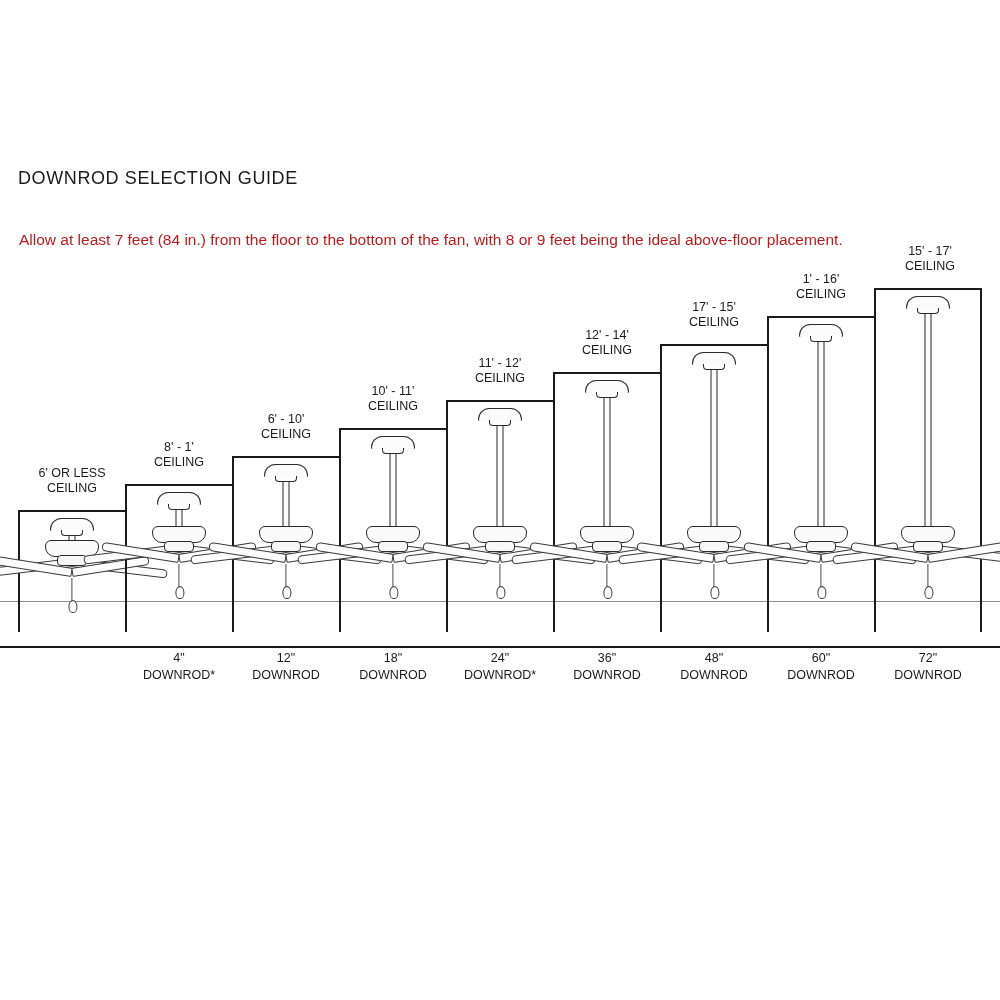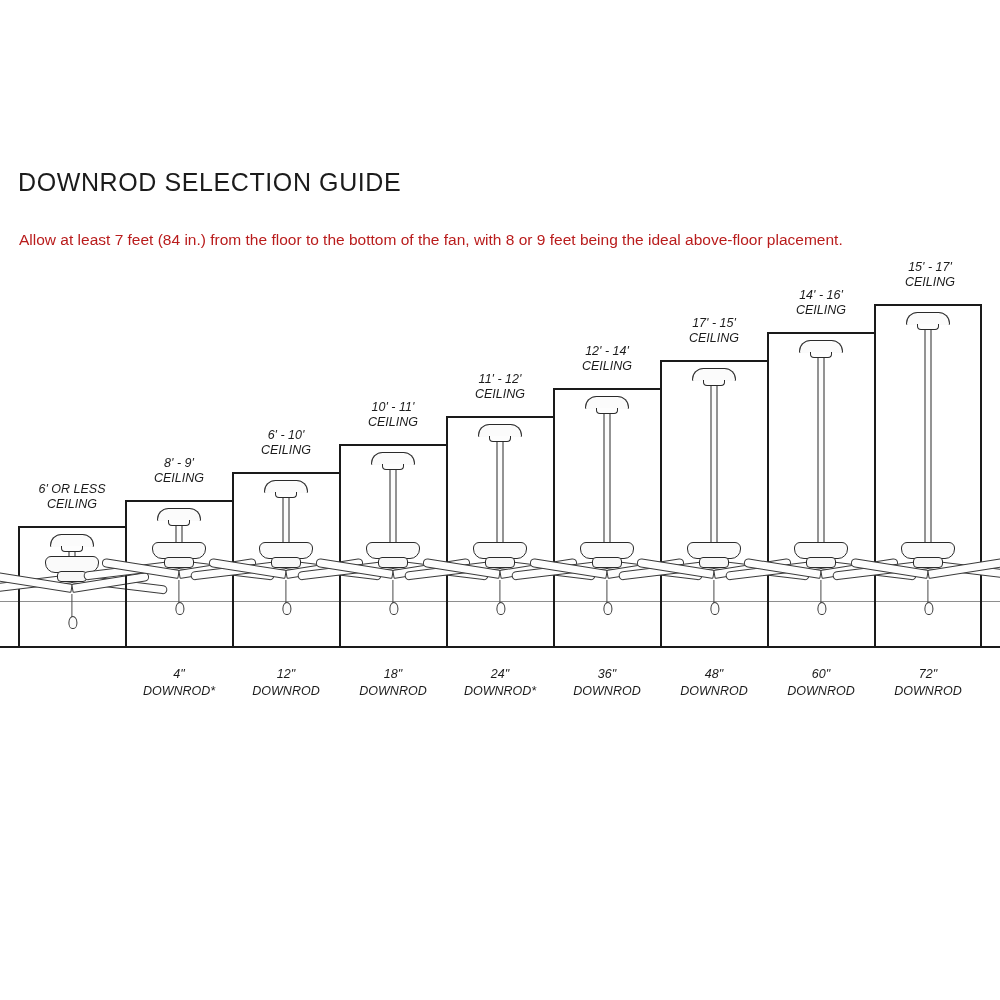--- a/index.html
+++ b/index.html
@@ -18,21 +18,21 @@
 
   .page {
     position: absolute;
     inset: 0;
   }
 
   .title {
     position: absolute;
     left: 18px;
     top: 168px;
-    font-size: 25px;
+    font-size: 18px;
     letter-spacing: 0.6px;
     font-weight: 400;
     color: #1b1b1b;
     white-space: nowrap;
   }
 
   .subtitle {
     position: absolute;
     left: 19px;
     top: 228px;
@@ -46,22 +46,21 @@
   .diagram {
     position: absolute;
     left: 0;
     top: 300px;
     width: 1000px;
     height: 420px;
   }
 
   .column {
     position: absolute;
-    bottom: 0;
-    font-style: italic;
+    bottom: 16px;
   }
 
   
   .room {
     position: absolute;
     bottom: 72px;
     border-left: 2px solid #1a1a1a;
     border-top: 2px solid #1a1a1a;
     box-sizing: border-box;
     background: transparent;
@@ -249,21 +248,21 @@
         <div class="blade right" style="top:48px;"></div>
         <div class="hub" style="top:45px;"></div>
         <div class="blade left2" style="top:58px;"></div>
         <div class="blade right2" style="top:58px;"></div>
         <div class="pull" style="top:68px; height:26px;"></div>
       </div>
     </div>
 
     <div class="column" style="left:125px; width:107px; height:420px;">
       <div class="room" style="left:0; width:107px; height:148px;"></div>
-      <div class="ceiling-label" style="left:-6px; bottom:234px; width:120px;">8' - 9'
+      <div class="ceiling-label" style="left:-6px; bottom:234px; width:120px;">8' - 1'
 CEILING</div>
       <div class="fan" style="left:-2px; height:148px;">
         <div class="canopy" style="top:8px;"></div>
         <div class="rod" style="top:26px; height:16px;"></div>
         <div class="motor" style="top:42px;"></div>
         <div class="blade left" style="top:60px;"></div>
         <div class="blade right" style="top:60px;"></div>
         <div class="hub" style="top:57px;"></div>
         <div class="blade left2" style="top:70px;"></div>
         <div class="blade right2" style="top:70px;"></div>
@@ -363,21 +362,21 @@
         <div class="blade left2" style="top:210px;"></div>
         <div class="blade right2" style="top:210px;"></div>
         <div class="pull" style="top:220px; height:26px;"></div>
       </div>
       <div class="rod-label" style="left:-10px; bottom:20px; width:128px;">48"
 DOWNROD</div>
     </div>
 
     <div class="column" style="left:767px; width:107px; height:420px;">
       <div class="room" style="left:0; width:107px; height:316px;"></div>
-      <div class="ceiling-label" style="left:-6px; bottom:402px; width:120px;">14' - 16'
+      <div class="ceiling-label" style="left:-6px; bottom:402px; width:120px;">1' - 16'
 CEILING</div>
       <div class="fan" style="left:-2px; height:316px;">
         <div class="canopy" style="top:8px;"></div>
         <div class="rod" style="top:26px; height:184px;"></div>
         <div class="motor" style="top:210px;"></div>
         <div class="blade left" style="top:228px;"></div>
         <div class="blade right" style="top:228px;"></div>
         <div class="hub" style="top:225px;"></div>
         <div class="blade left2" style="top:238px;"></div>
         <div class="blade right2" style="top:238px;"></div>

